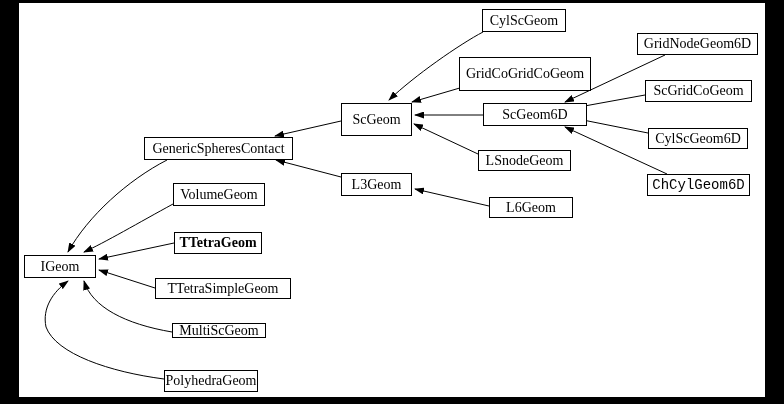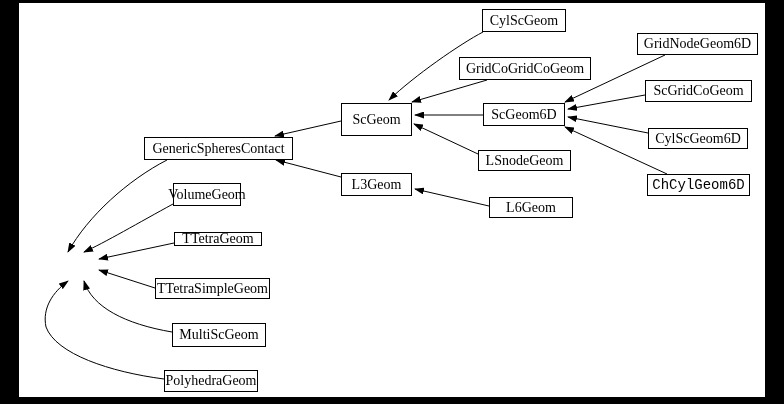--- a/index.html
+++ b/index.html
@@ -84,28 +84,29 @@
     <path d="M173,204 C140,222 104,243 84,252" class="edge" marker-end="url(#arrowhead)"></path>
     <path d="M174,243 L99,259" class="edge" marker-end="url(#arrowhead)"></path>
     <path d="M155,288 L99,270" class="edge" marker-end="url(#arrowhead)"></path>
     <path d="M172,332 C125,324 92,307 84,281" class="edge" marker-end="url(#arrowhead)"></path>
     <path d="M164,379 C110,372 56,354 46,327 C42,308 53,292 68,281" class="edge" marker-end="url(#arrowhead)"></path>
   </svg>
 
 <div id="node-layer">
     <div class="node" style="left: 482px; top: 9px; width: 84px; height: 23px;">CylScGeom</div>
     <div class="node" style="left: 637px; top: 33px; width: 121px; height: 22px;">GridNodeGeom6D</div>
-    <div class="node" style="left: 459px; top: 57px; width: 132px; height: 23px;">GridCoGridCoGeom</div>
+    <div class="node" style="left: 459px; top: 57px; width: 132px; height: 34px;">GridCoGridCoGeom</div>
     <div class="node" style="left: 645px; top: 80px; width: 107px; height: 22px;">ScGridCoGeom</div>
     <div class="node" style="left: 341px; top: 103px; width: 71px; height: 33px;">ScGeom</div>
-    <div class="node" style="left: 483px; top: 103px; width: 82px; height: 23px;">ScGeom6D</div>
+    <div class="node" style="left: 483px; top: 103px; width: 104px; height: 23px;">ScGeom6D</div>
     <div class="node" style="left: 648px; top: 128px; width: 100px; height: 21px;">CylScGeom6D</div>
     <div class="node" style="left: 144px; top: 137px; width: 149px; height: 23px;">GenericSpheresContact</div>
     <div class="node" style="left: 478px; top: 150px; width: 93px; height: 21px;">LSnodeGeom</div>
     <div class="node" style="left: 341px; top: 173px; width: 71px; height: 23px;">L3Geom</div>
     <div class="node" style="left: 647px; top: 174px; width: 103px; height: 22px; font-family: Liberation Mono, monospace;">ChCylGeom6D</div>
-    <div class="node" style="left: 173px; top: 183px; width: 68px; height: 23px;">VolumeGeom</div>
+    <div class="node" style="left: 173px; top: 183px; width: 92px; height: 23px;">VolumeGeom</div>
     <div class="node" style="left: 489px; top: 197px; width: 84px; height: 21px;">L6Geom</div>
-    <div class="node" style="left: 174px; top: 232px; width: 88px; height: 14px;">TTetraGeom</div>
-    <div class="node" style="left: 155px; top: 278px; width: 115px; height: 21px;">TTetraSimpleGeom</div>
-    <div class="node" style="left: 172px; top: 323px; width: 94px; height: 24px;">MultiScGeom</div>
+    <div class="node" style="left: 174px; top: 232px; width: 88px; height: 22px; font-weight: bold;">TTetraGeom</div>
+    <div class="node" style="left: 24px; top: 255px; width: 72px; height: 23px;">IGeom</div>
+    <div class="node" style="left: 155px; top: 278px; width: 136px; height: 21px;">TTetraSimpleGeom</div>
+    <div class="node" style="left: 172px; top: 323px; width: 94px; height: 15px;">MultiScGeom</div>
     <div class="node" style="left: 164px; top: 370px; width: 94px; height: 22px;">PolyhedraGeom</div>
   </div>
 
 </body></html>

